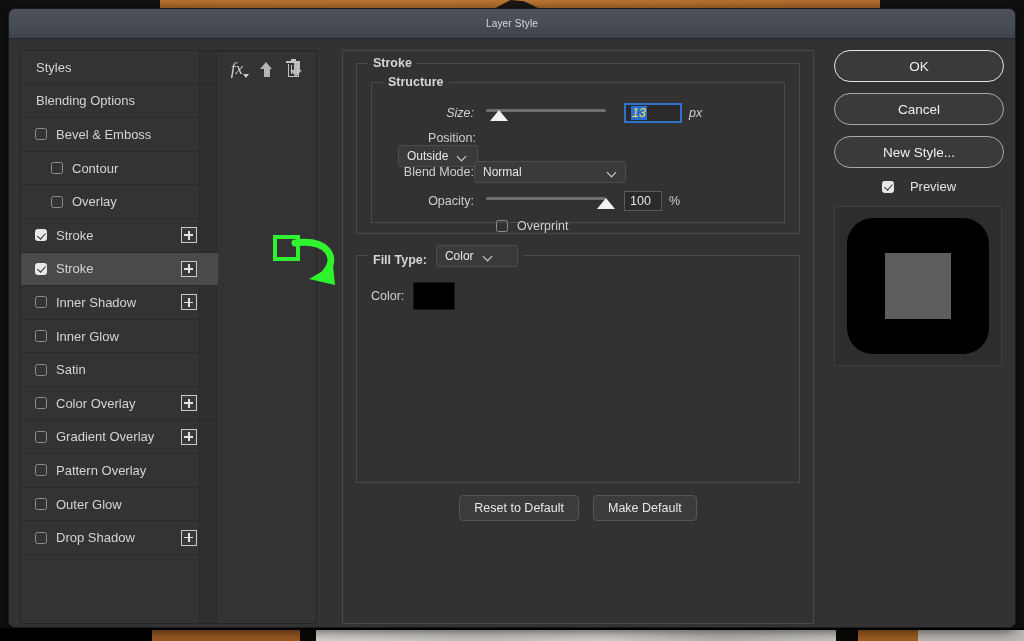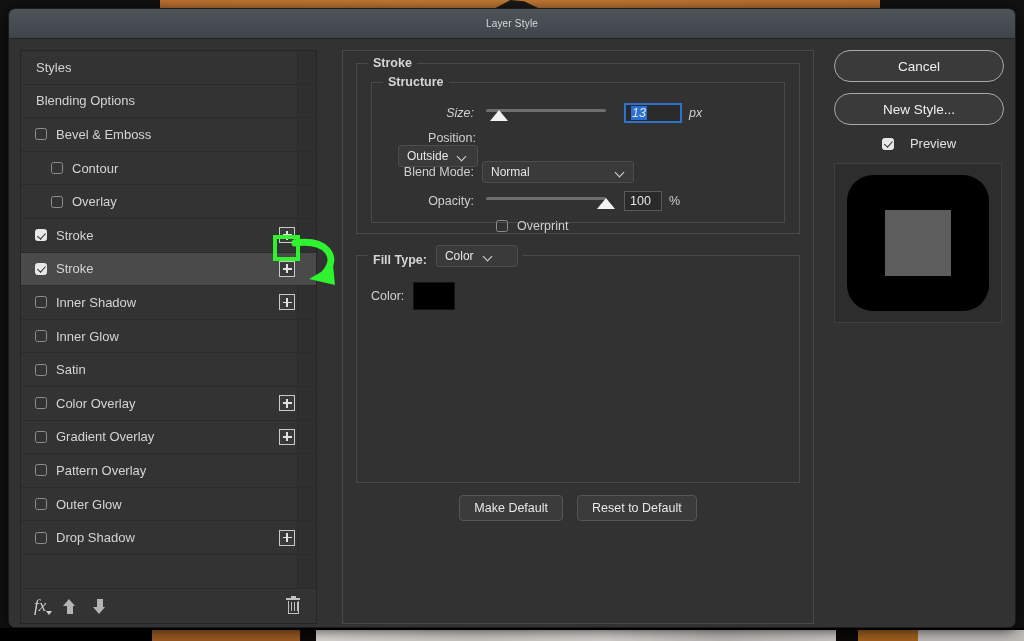--- a/index.html
+++ b/index.html
@@ -35,21 +35,21 @@
     border-top-left-radius:6px; border-top-right-radius:6px;
   }
   .titlebar .title { font-size:10px; color:#d6d8da; letter-spacing:.2px; }
 
   .body { position:relative; height:589px; background:#323232; padding:11px 11px 0 11px; display:flex; }
 
   
   .styles-col { width:297px; flex:0 0 297px; }
   .styles-list {
     position:relative; background:#333333; border:1px solid #262626;
-    height:574px; display:flex; flex-direction:column;
+    height:574px; display:flex; flex-direction:row;
   }
   .list-scroll { position:relative; flex:1 1 auto; overflow:hidden; background:#333; }
   .row {
     position:relative; height:33.6px; display:flex; align-items:center;
     border-bottom:1px solid #2b2b2b; padding-left:14px; color:#d4d4d4; font-size:13px;
   }
   .row.header { padding-left:15px; }
   .row.selected { background:#4a4a4a; }
   .row .label { white-space:nowrap; }
   .row.indent { padding-left:30px; }
@@ -117,21 +117,21 @@
   .slider { position:relative; height:14px; }
   .slider .track { position:absolute; top:3px; left:0; height:3.4px; background:#6e6e6e; border-radius:2px; }
   .slider .thumb { position:absolute; top:4px; width:0;height:0;
       border-left:9px solid transparent;border-right:9px solid transparent;border-bottom:11px solid #f2f2f2; }
 
   .numfield {
     height:20px; background:#2a2a2a; border:1px solid #5a5a5a;
     color:#e4e4e4; font-size:12.5px; display:flex; align-items:center; padding:0 5px;
   }
   .numfield.focused { border:2px solid #2f72c9; background:#2a2a2a; }
-  .numfield .sel { background:#2a6fd4; color:#e5e5e5; padding:0 1px; }
+  .numfield .sel { background:#2a6fd4; color:#fde047; padding:0 1px; }
   .unit { font-size:12.5px; color:#cfcfcf; margin-left:7px; }
 
   .select {
     height:22px; background:#3a3a3a; border:1px solid #4d4d4d; border-radius:3px;
     color:#e6e6e6; font-size:12px; display:flex; align-items:center;
     padding:0 8px; position:relative;
   }
   .select .caret { margin-left:10px; width:9px; height:9px; position:relative; }
   .select .caret::after { content:""; position:absolute; left:0; top:1px; width:6px;height:6px;
       border:solid #d8d8d8; border-width:0 1.6px 1.6px 0; transform:rotate(45deg); }
@@ -302,21 +302,21 @@
               <div class="frow" style="left:14px; top:48px;flex-direction:column;">
                 <div class="flabel" style="width:88px;">Position:</div>
                 <div class="select" style="width:80px; margin-left:12px;">
                   <span>Outside</span>
                   <span class="caret"></span>
                 </div>
               </div>
 
               <div class="frow" style="left:14px; top:78px;">
                 <div class="flabel" style="width:88px;">Blend Mode:</div>
-                <div class="select wide" style="width:152px; margin-left:8px;">
+                <div class="select wide" style="width:152px; margin-left:0;">
                   <span>Normal</span>
                   <span class="caret"></span>
                 </div>
               </div>
 
               <div class="frow" style="left:14px; top:108px;">
                 <div class="flabel" style="width:88px;">Opacity:</div>
                 <div class="slider" style="width:120px; margin-left:12px;">
                   <div class="track" style="width:120px;"></div>
                   <div class="thumb" id="opacity-thumb" style="left: 111px;"></div>
@@ -342,28 +342,29 @@
                 <span class="caret"></span>
               </span>
             </div>
             <div class="frow" style="left:14px; top:26px;">
               <div class="flabel">Color:</div>
               <div class="swatch" id="color-swatch" style="margin-left: 9px; background: rgb(0, 0, 0);"></div>
             </div>
           </div>
 
           <div class="bottom-btns">
+            <div class="btn-default">Reset to Default</div>
             <div class="btn-default">Make Default</div>
-            <div class="btn-default">Reset to Default</div>
           </div>
 
         </div>
       </div>
 
       <div class="right-col">
+        <div class="pill primary">OK</div>
         <div class="pill">Cancel</div>
         <div class="pill">New Style...</div>
         <div class="preview-row">
           <span class="cb checked"></span>
           <span class="label">Preview</span>
         </div>
         <div class="preview-box">
           <div class="preview-inner">
             <div class="preview-square"></div>
           </div>

